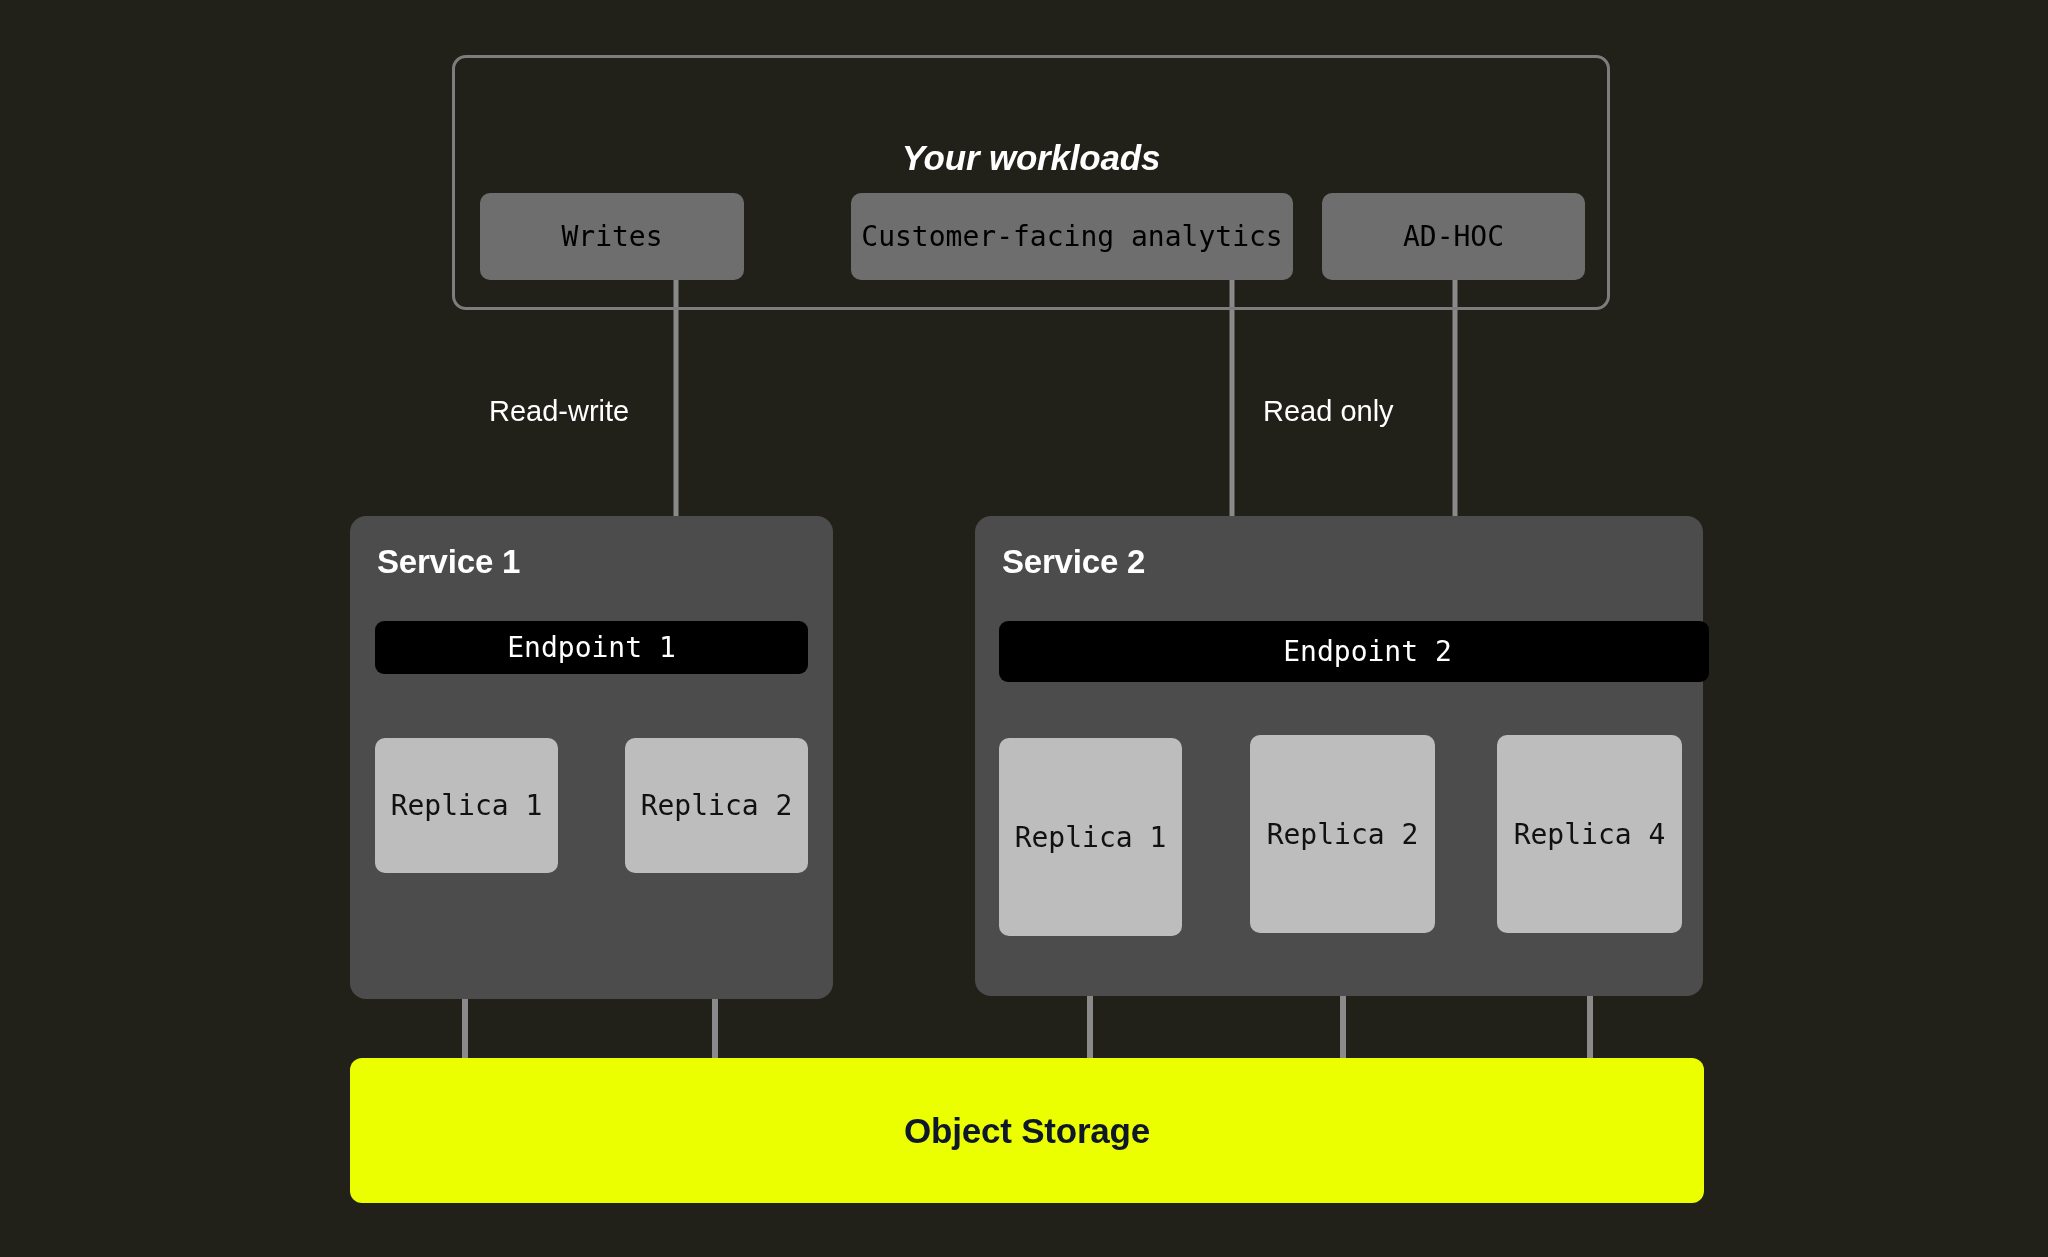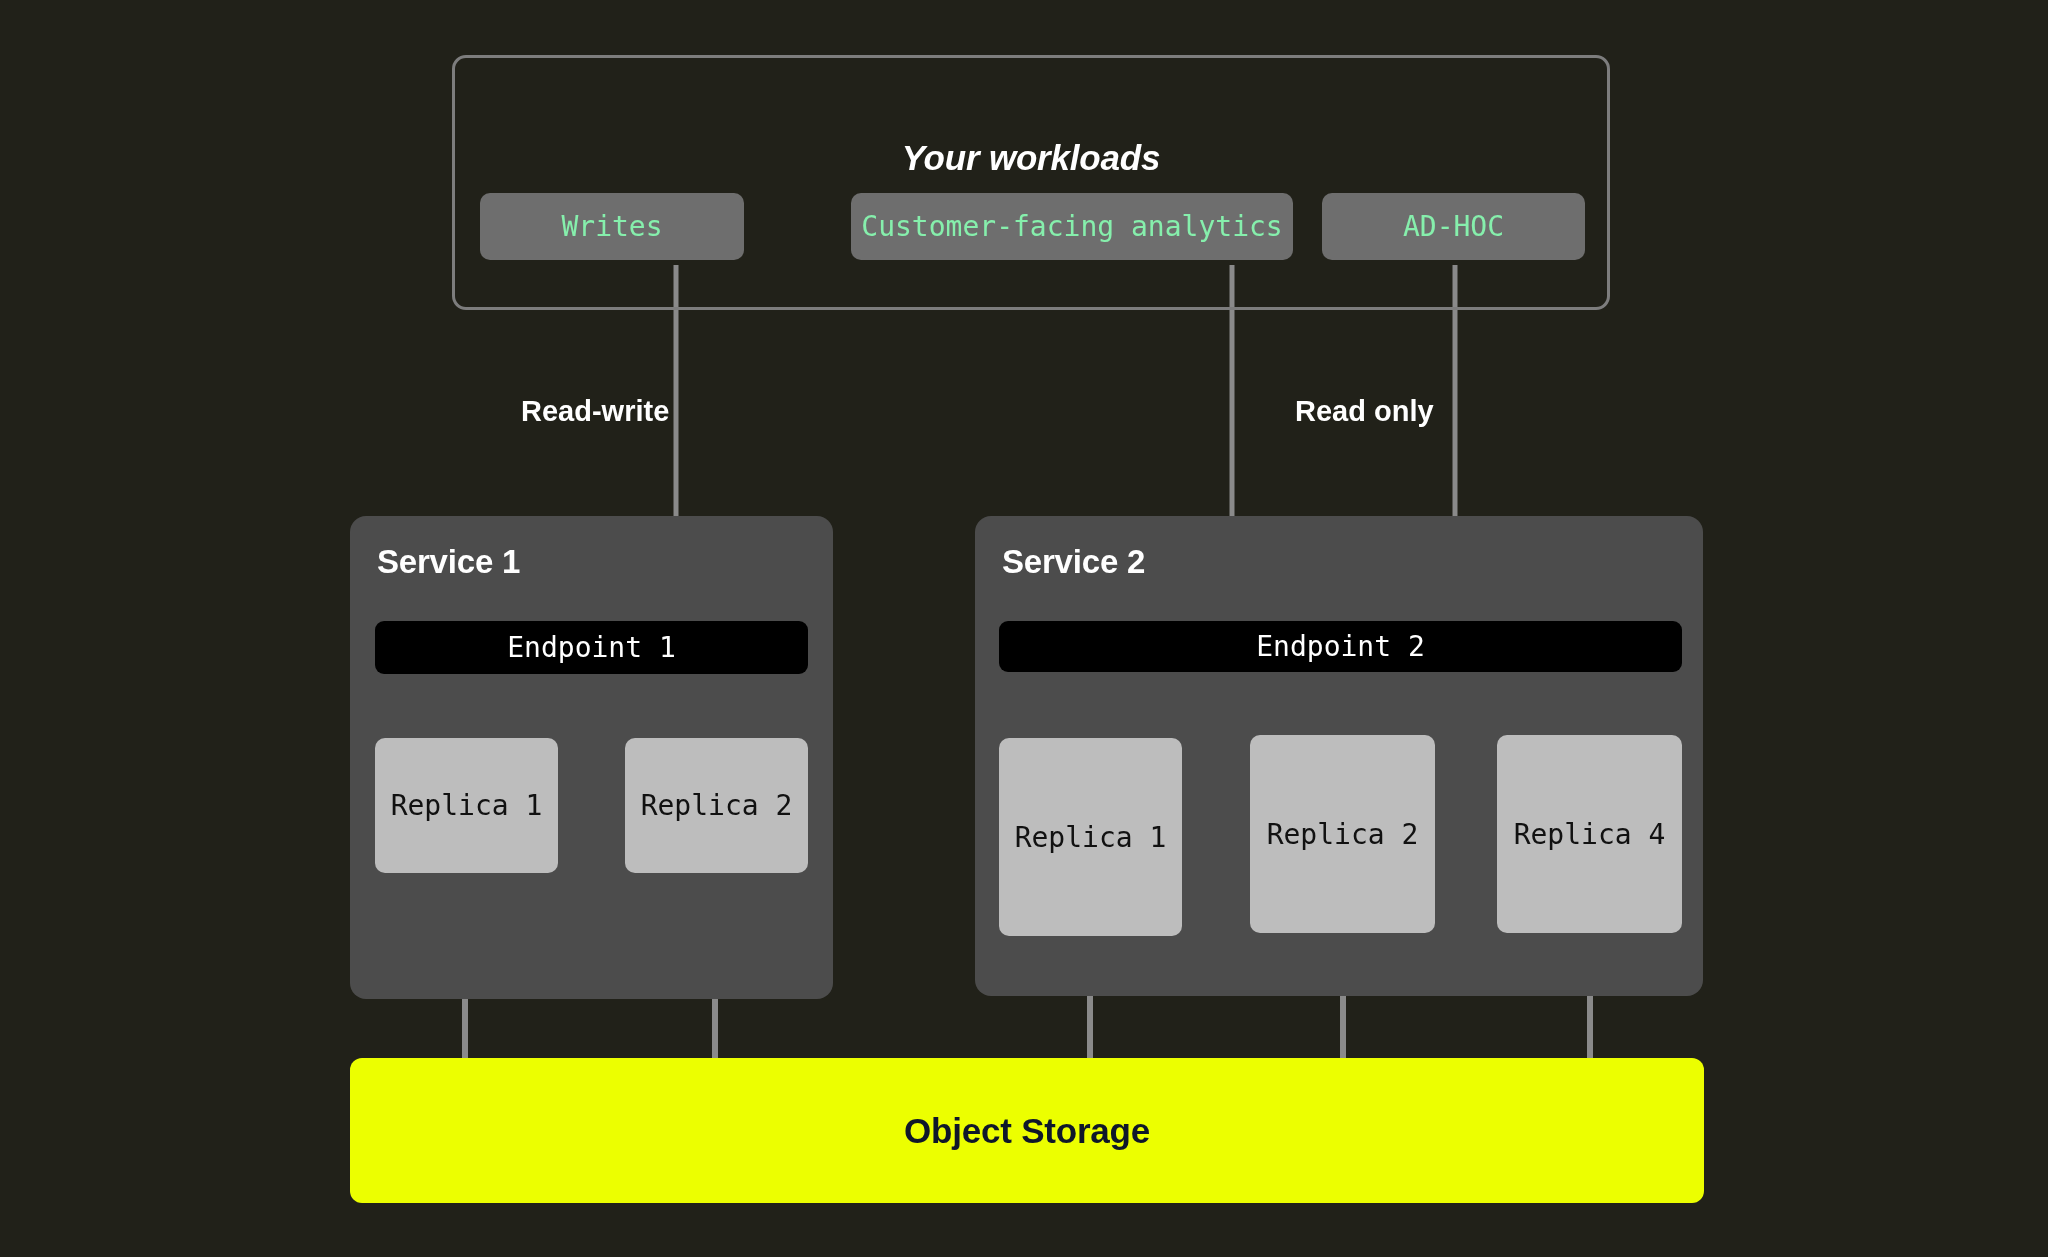--- a/index.html
+++ b/index.html
@@ -54,44 +54,43 @@
   .pill-row {
     position: absolute;
     left: 0;
     top: 135px;
     width: 100%;
     height: 75px;
   }
   .pill {
     position: absolute;
     top: 0;
-    height: 67px;
+    height: 87px;
     background: #6e6e6e;
     border-radius: 10px;
-    color: #86efac;
+    color: #000000;
     font-family: "DejaVu Sans Mono", "Liberation Mono", monospace;
     font-size: 28px;
     display: flex;
     align-items: center;
     justify-content: center;
     box-sizing: border-box;
   }
   .pill-writes      { left: 25px;  width: 264px; }
   .pill-analytics   { left: 396px; width: 442px; }
   .pill-adhoc       { left: 867px; width: 263px; }
 
   
   .flow-label {
     position: absolute;
     color: #ffffff;
     font-size: 29px;
-    font-weight: bold;
+    font-weight: normal;
     white-space: nowrap;
     z-index: 4;
-    margin-left: 32px;
   }
   .flow-readwrite { left: 489px;  top: 395px; }
   .flow-readonly  { left: 1263px; top: 395px; }
 
   
   .service {
     position: absolute;
     background: #4c4c4c;
     border-radius: 16px;
     z-index: 2;
@@ -116,21 +115,21 @@
     border-radius: 9px;
     color: #ffffff;
     font-family: "DejaVu Sans Mono", "Liberation Mono", monospace;
     font-size: 28px;
     display: flex;
     align-items: center;
     justify-content: center;
     z-index: 3;
   }
   .endpoint-1 { left: 375px;  top: 621px; width: 433px; height: 53px; }
-  .endpoint-2 { left: 999px;  top: 621px; width: 683px; height: 51px; }
+  .endpoint-2 { left: 999px;  top: 621px; width: 683px; height: 61px; padding-left: 27px; }
 
   
   .replica {
     position: absolute;
     background: #bdbdbd;
     border-radius: 10px;
     color: #111111;
     font-family: "DejaVu Sans Mono", "Liberation Mono", monospace;
     font-size: 28px;
     display: flex;

